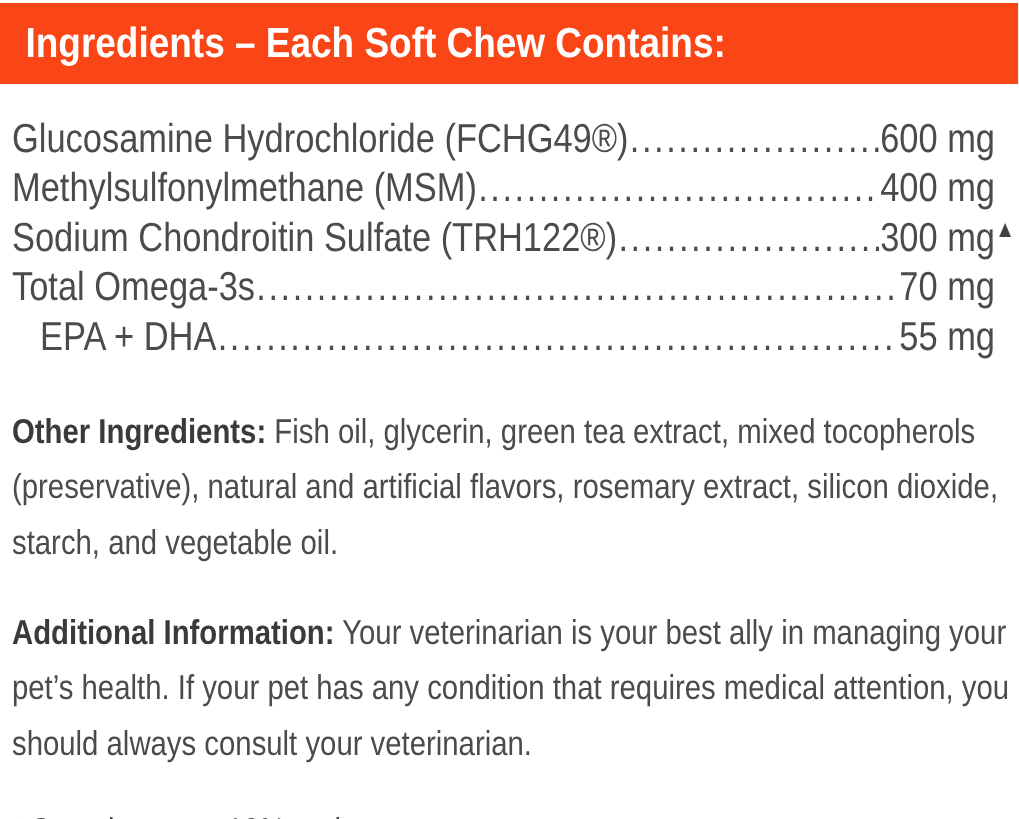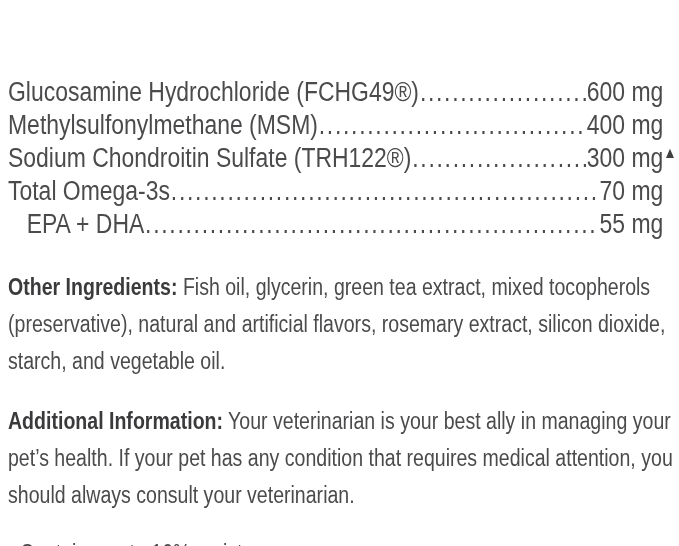--- a/index.html
+++ b/index.html
@@ -114,20 +114,23 @@
     position: relative;
     top: -7px;
     color: #414143;
   }
 </style>
 </head>
 <body>
 
 <div class="panel">
 
+  <div class="header-bar">
+    <span class="header-title">Ingredients – Each Soft Chew Contains:</span>
+  </div>
 
   <div class="content">
     <div class="condense">
 
       <div class="ingredients">
 
         <div class="row">
           <span class="name">Glucosamine Hydrochloride (FCHG49®)</span>
           <span class="dots"></span>
           <span class="amount">600 mg</span>

